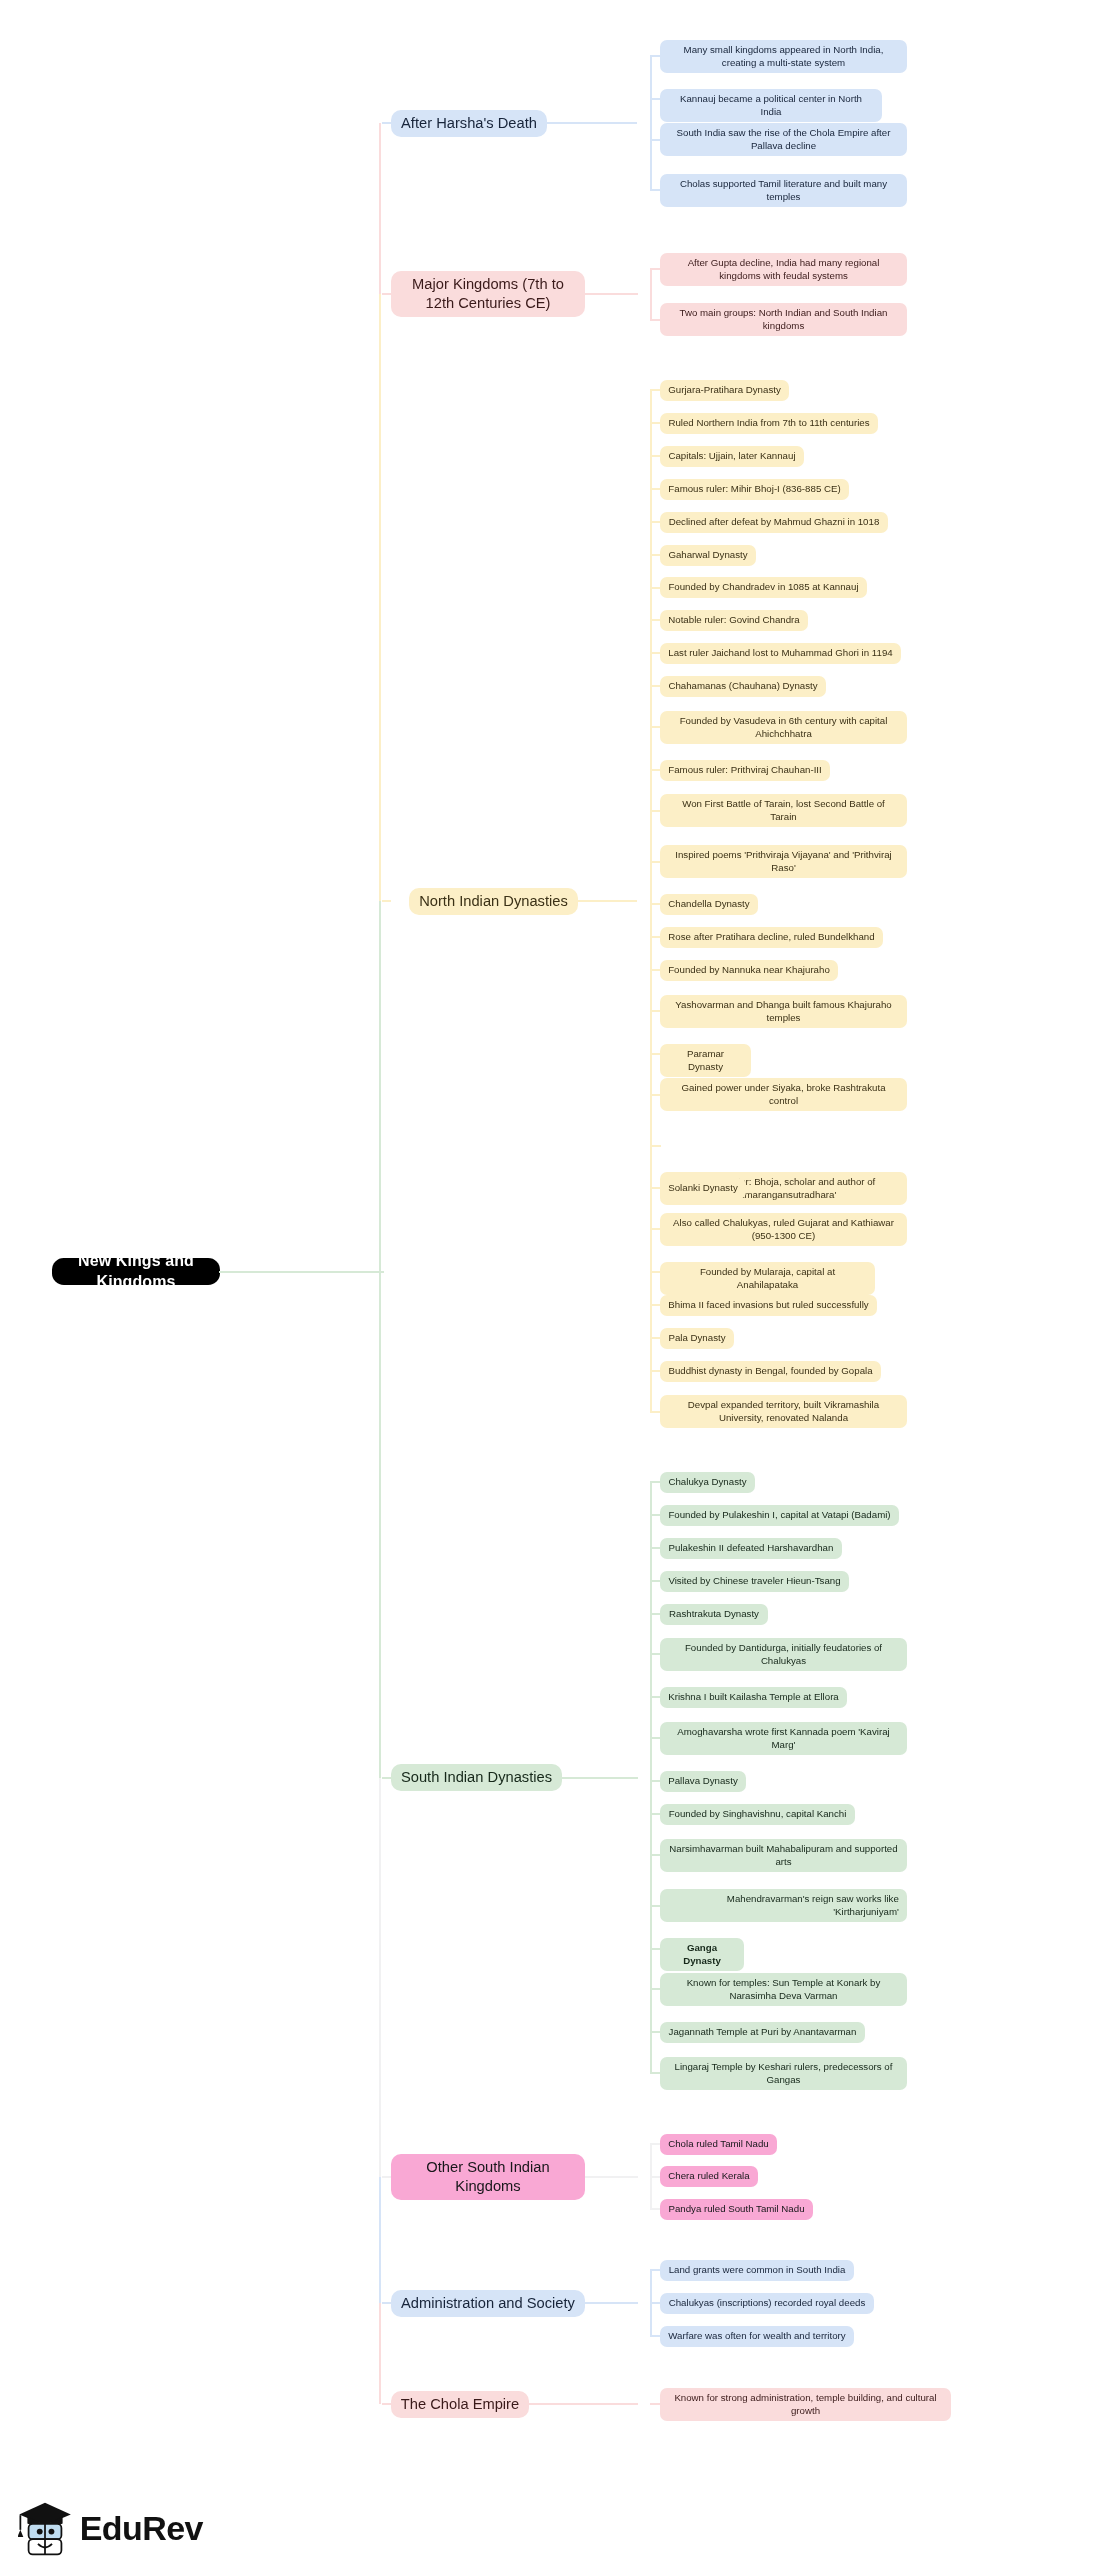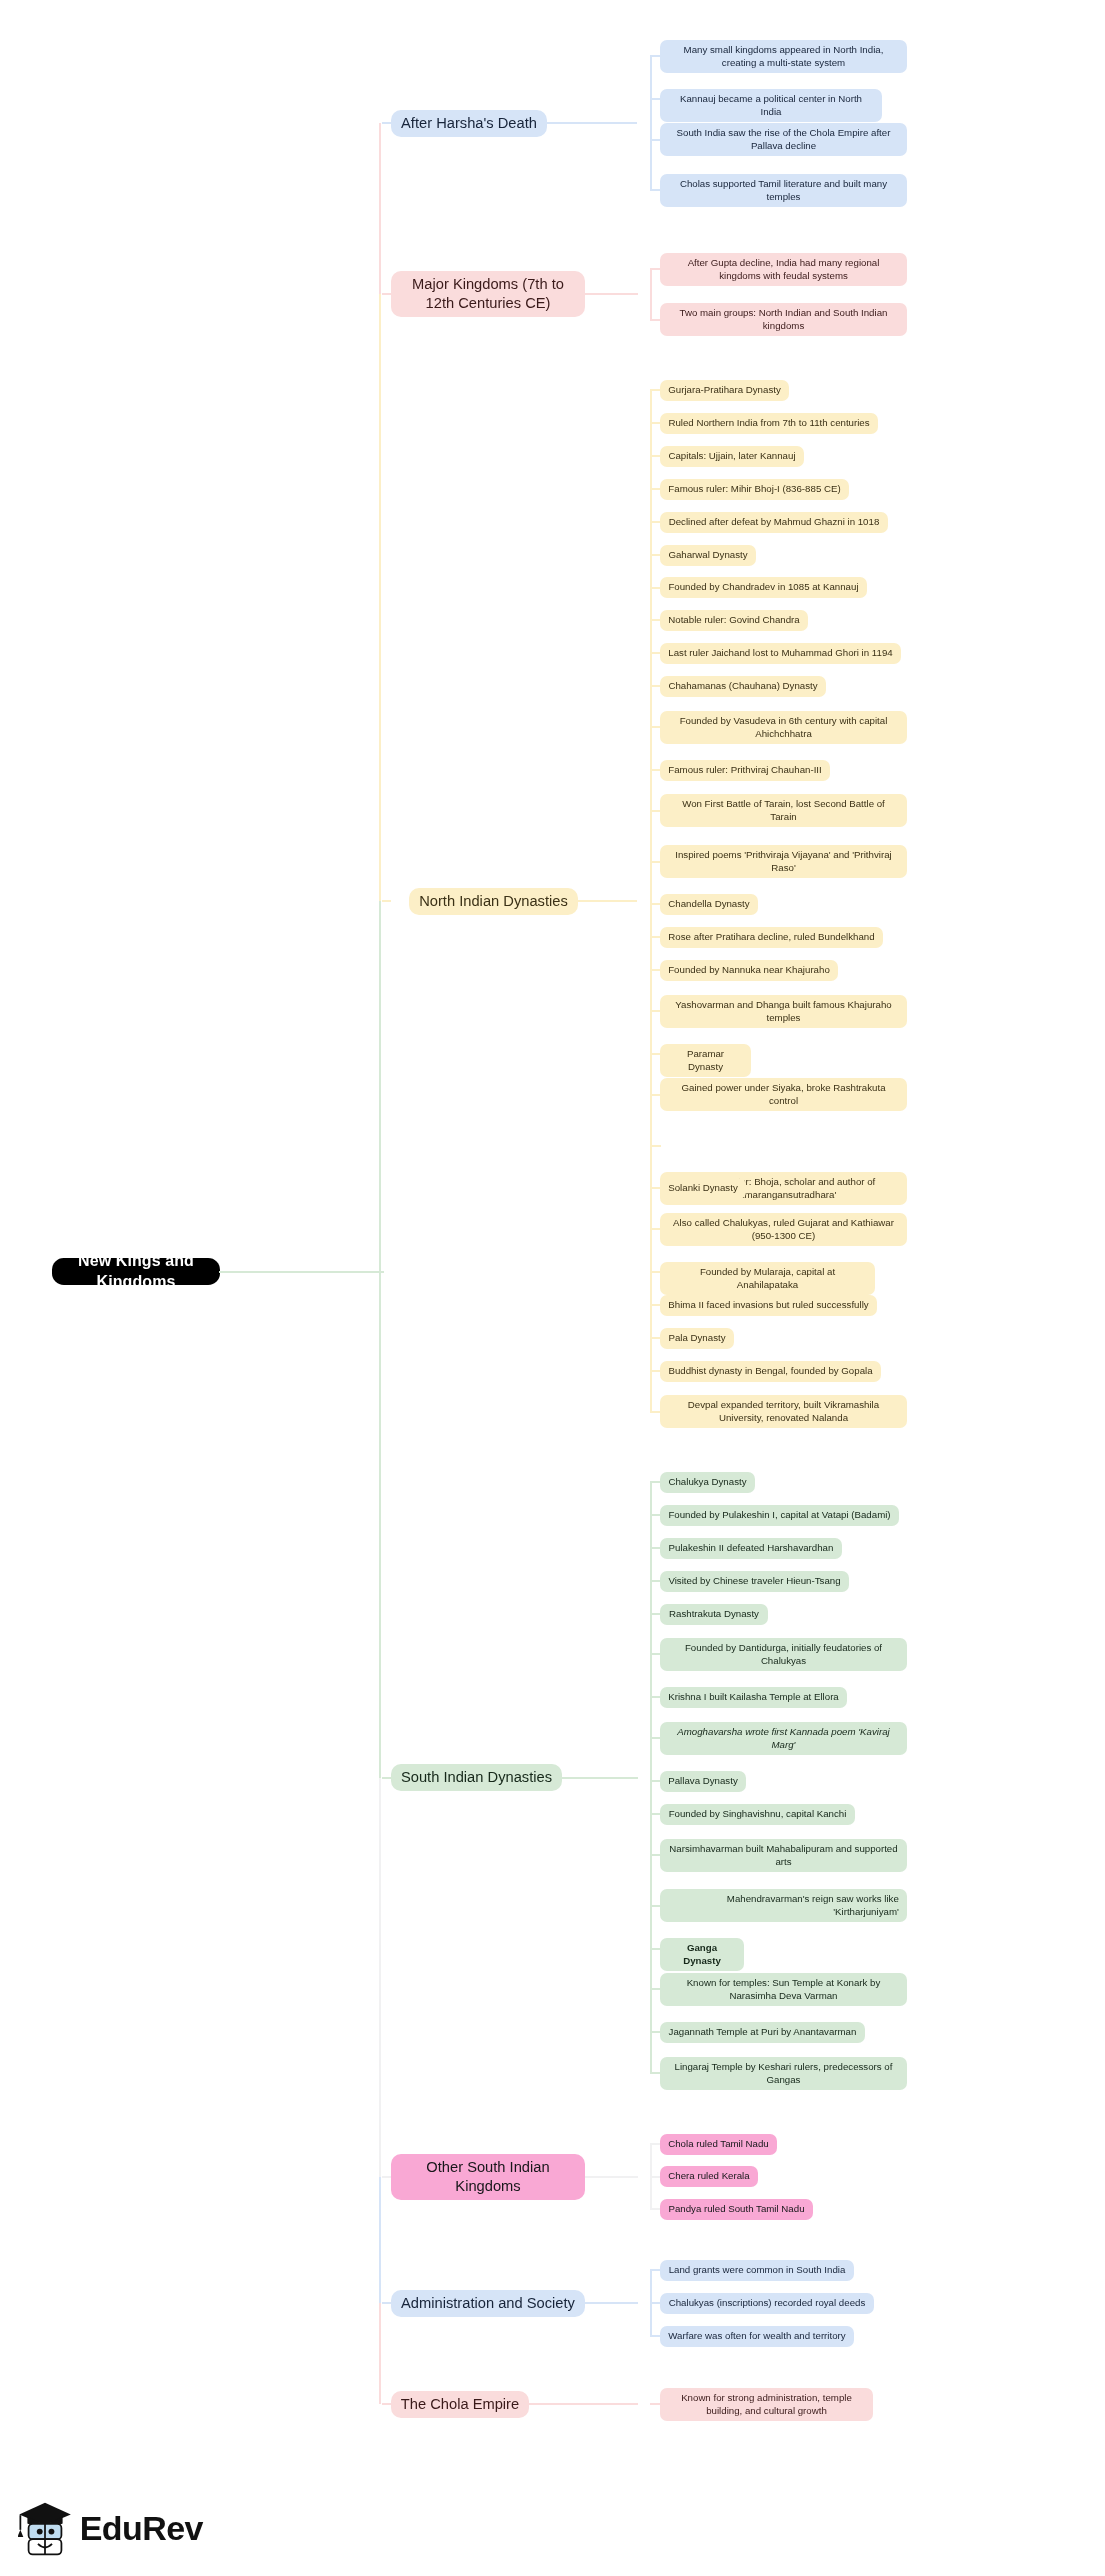--- a/index.html
+++ b/index.html
@@ -213,39 +213,39 @@
       <div class="node leaf c-yellow" style="left: 660px; top: 1361px; width: 221px; min-height: 20.6px;">Buddhist dynasty in Bengal, founded by Gopala</div>
       <div class="node leaf c-yellow" style="left: 660px; top: 1395px; width: 247px; min-height: 33px;">Devpal expanded territory, built Vikramashila University, renovated Nalanda</div>
       <div class="node branch c-green" style="left: 391px; top: 1764px; width: 171px; min-height: 27px;">South Indian Dynasties</div>
       <div class="node leaf c-green" style="left: 660px; top: 1472px; width: 95px; min-height: 20.6px;">Chalukya Dynasty</div>
       <div class="node leaf c-green" style="left: 660px; top: 1505px; width: 239px; min-height: 20.6px;">Founded by Pulakeshin I, capital at Vatapi (Badami)</div>
       <div class="node leaf c-green" style="left: 660px; top: 1538px; width: 182px; min-height: 20.6px;">Pulakeshin II defeated Harshavardhan</div>
       <div class="node leaf c-green" style="left: 660px; top: 1571px; width: 189px; min-height: 20.6px;">Visited by Chinese traveler Hieun-Tsang</div>
       <div class="node leaf c-green" style="left: 660px; top: 1604px; width: 108px; min-height: 20.6px;">Rashtrakuta Dynasty</div>
       <div class="node leaf c-green" style="left: 660px; top: 1638px; width: 247px; min-height: 33px;">Founded by Dantidurga, initially feudatories of Chalukyas</div>
       <div class="node leaf c-green" style="left: 660px; top: 1687px; width: 187px; min-height: 20.6px;">Krishna I built Kailasha Temple at Ellora</div>
-      <div class="node leaf c-green" style="left: 660px; top: 1722px; width: 247px; min-height: 33px; font-style: italic;">Amoghavarsha wrote first Kannada poem 'Kaviraj Marg'</div>
+      <div class="node leaf c-green" style="left: 660px; top: 1722px; width: 247px; min-height: 33px;">Amoghavarsha wrote first Kannada poem 'Kaviraj Marg'</div>
       <div class="node leaf c-green" style="left: 660px; top: 1771px; width: 86px; min-height: 20.6px;">Pallava Dynasty</div>
       <div class="node leaf c-green" style="left: 660px; top: 1804px; width: 195px; min-height: 20.6px;">Founded by Singhavishnu, capital Kanchi</div>
       <div class="node leaf c-green" style="left: 660px; top: 1839px; width: 247px; min-height: 33px;">Narsimhavarman built Mahabalipuram and supported arts</div>
       <div class="node leaf c-green" style="left: 660px; top: 1889px; width: 247px; min-height: 33px; text-align: right;">Mahendravarman's reign saw works like 'Kirtharjuniyam'</div>
       <div class="node leaf c-green" style="left: 660px; top: 1938px; width: 84px; min-height: 20.6px; font-weight: bold;">Ganga Dynasty</div>
       <div class="node leaf c-green" style="left: 660px; top: 1973px; width: 247px; min-height: 33px;">Known for temples: Sun Temple at Konark by Narasimha Deva Varman</div>
       <div class="node leaf c-green" style="left: 660px; top: 2022px; width: 205px; min-height: 20.6px;">Jagannath Temple at Puri by Anantavarman</div>
       <div class="node leaf c-green" style="left: 660px; top: 2057px; width: 247px; min-height: 33px;">Lingaraj Temple by Keshari rulers, predecessors of Gangas</div>
       <div class="node branch c-gray" style="left: 391px; top: 2154px; width: 194px; min-height: 46px;">Other South Indian Kingdoms</div>
       <div class="node leaf c-gray" style="left: 660px; top: 2134px; width: 117px; min-height: 20.6px;">Chola ruled Tamil Nadu</div>
       <div class="node leaf c-gray" style="left: 660px; top: 2166px; width: 98px; min-height: 20.6px;">Chera ruled Kerala</div>
       <div class="node leaf c-gray" style="left: 660px; top: 2199px; width: 153px; min-height: 20.6px;">Pandya ruled South Tamil Nadu</div>
       <div class="node branch c-blue" style="left: 391px; top: 2290px; width: 194px; min-height: 27px;">Administration and Society</div>
       <div class="node leaf c-blue" style="left: 660px; top: 2260px; width: 194px; min-height: 20.6px;">Land grants were common in South India</div>
       <div class="node leaf c-blue" style="left: 660px; top: 2293px; width: 214px; min-height: 20.6px;">Chalukyas (inscriptions) recorded royal deeds</div>
       <div class="node leaf c-blue" style="left: 660px; top: 2326px; width: 194px; min-height: 20.6px;">Warfare was often for wealth and territory</div>
       <div class="node branch c-pink" style="left: 391px; top: 2391px; width: 138px; min-height: 27px;">The Chola Empire</div>
-      <div class="node leaf c-pink" style="left: 660px; top: 2388px; width: 213px; min-height: 33px;">Known for strong administration, temple building, and cultural growth</div>
+      <div class="node leaf c-pink" style="left: 660px; top: 2388px; width: 291px; min-height: 33px;">Known for strong administration, temple building, and cultural growth</div>
     </div>
 
   <div id="logo">
     <span class="mark">
       <svg viewBox="0 0 92 104" width="54" height="61" aria-hidden="true">
 
         <polygon points="46,10 90,30 46,48 2,30" fill="#111111"></polygon>
         <path d="M16,33 L16,45 Q46,62 76,45 L76,33 L46,48 Z" fill="#111111"></path>
 
         <path d="M4,31 L4,56" stroke="#111111" stroke-width="3" fill="none"></path>

